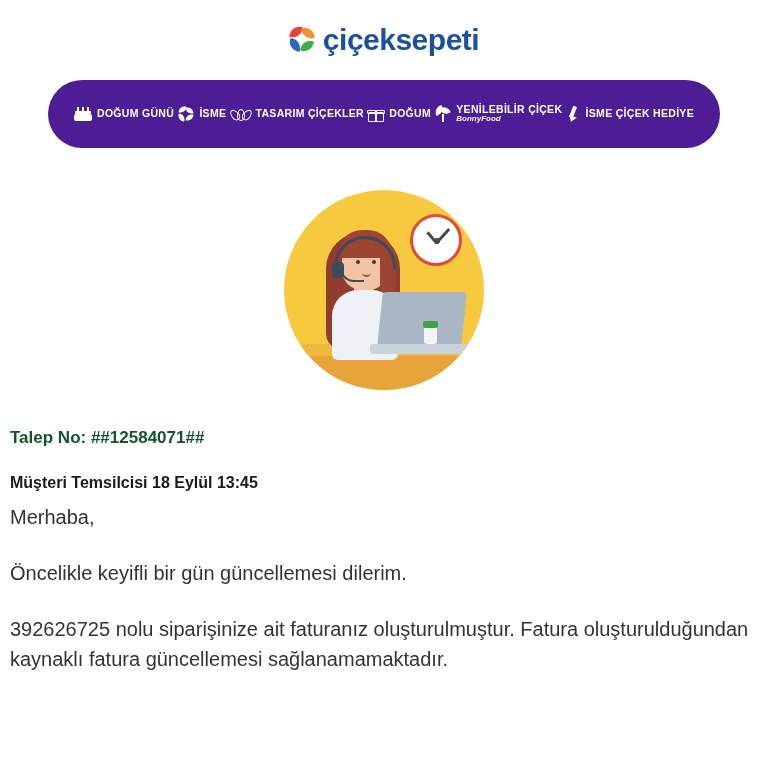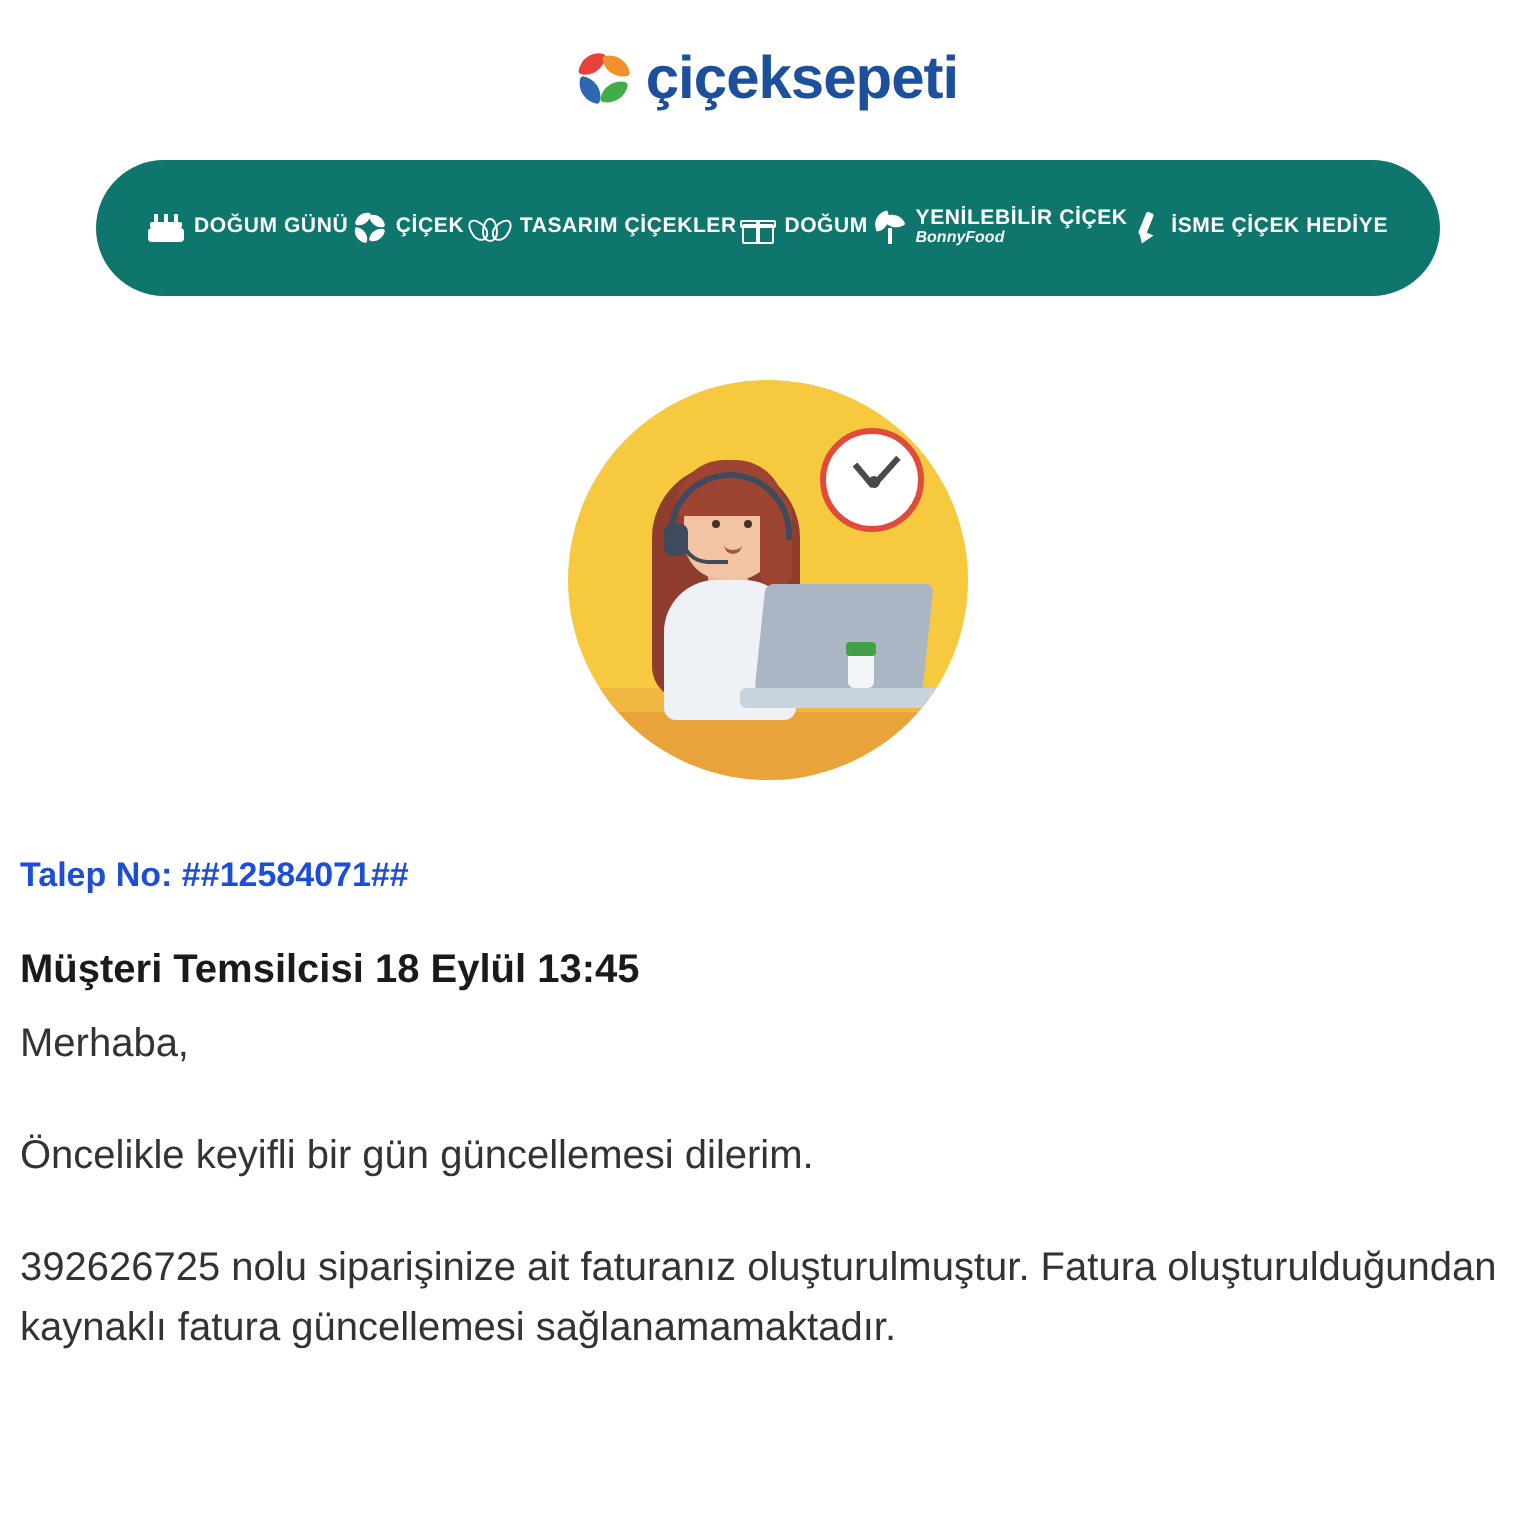--- a/index.html
+++ b/index.html
@@ -52,21 +52,21 @@
     color: #1c4f9c;
     letter-spacing: -0.5px;
     line-height: 1;
   }
 
   
   .navbar-wrap {
     padding: 18px 48px 0 48px;
   }
   .navbar {
-    background: #0f766e;
+    background: #4c1d95;
     border-radius: 34px;
     height: 68px;
     display: flex;
     align-items: center;
     justify-content: space-between;
     padding: 0 26px;
     box-sizing: border-box;
   }
   .nav-item {
     display: flex;
@@ -230,25 +230,25 @@
     background: #43a047; border-radius: 2px;
   }
 
   
   .content {
     padding: 38px 10px 0 10px;
   }
   .ticket {
     font-size: 17px;
     font-weight: bold;
-    color: #1d4ed8;
+    color: #14532d;
     margin: 0 0 26px 0;
   }
   .agent-line {
-    font-size: 20px;
+    font-size: 16px;
     font-weight: bold;
     color: #1a1a1a;
     margin: 0 0 10px 0;
   }
   .para {
     font-size: 20px;
     line-height: 1.5;
     color: #333333;
     margin: 0 0 26px 0;
   }
@@ -292,21 +292,21 @@
       </div>
 
       <div class="nav-item">
         <span class="nav-ico ico-flower">
           <span class="fp fp1"></span>
             <span class="fp fp2"></span>
           <span class="fp fp3"></span>
             <span class="fp fp4"></span>
         </span>
         <span class="nav-label-wrap">
-          <span>ÇİÇEK</span>
+          <span>İSME</span>
         </span>
       </div>
 
       <div class="nav-item">
         <span class="nav-ico ico-lotus">
           <span class="lp lp-l"></span>
             <span class="lp lp-c"></span>
             <span class="lp lp-r"></span>
         </span>
         <span class="nav-label-wrap">

